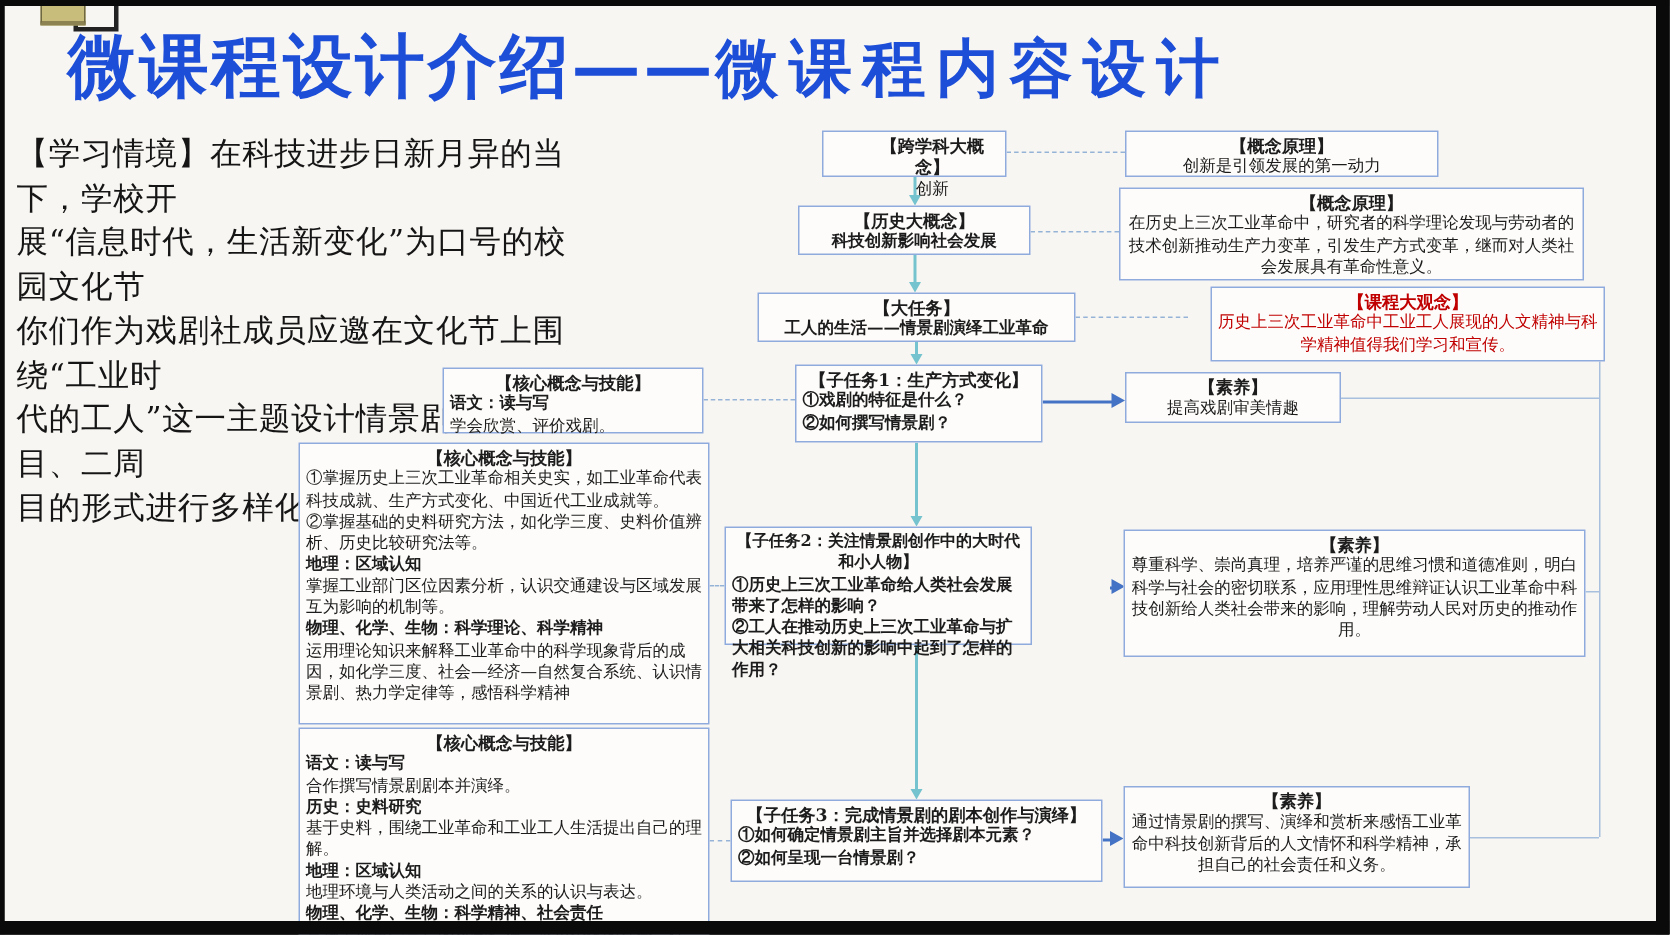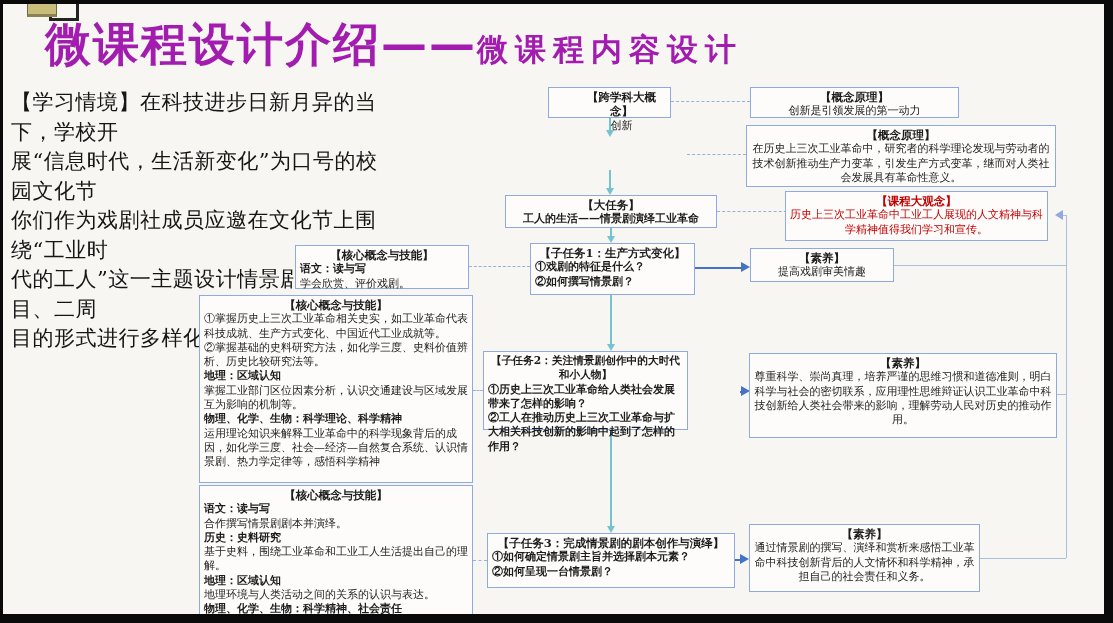--- a/index.html
+++ b/index.html
@@ -12,23 +12,23 @@
   .bar-top{left:0;top:0;width:1113px;height:4px;}
   .bar-bottom{left:0;top:614px;width:1113px;height:9px;}
   .bar-right{left:1104px;top:0;width:9px;height:623px;}
   .bar-left{left:0;top:0;width:3px;height:623px;}
 
   
   .icon-outline{position:absolute;left:49px;top:0px;width:24px;height:15px;border:3px solid #222;background:transparent;z-index:3;}
   .icon-khaki{position:absolute;left:27px;top:1px;width:28px;height:12px;background:#c9bd7c;border:1px solid #6f6740;border-bottom:3px solid #8d8352;z-index:4;}
 
   
-  .title-row{position:absolute;left:42px;top:10px;display:flex;align-items:baseline;white-space:nowrap;color:#a21caf;}
+  .title-row{position:absolute;left:42px;top:10px;display:flex;align-items:baseline;white-space:nowrap;color:#1d4ed8;}
   .title-main{font-size:46px;font-weight:bold;letter-spacing:2px;}
-  .title-sub{font-size:31px;font-weight:bold;letter-spacing:7px;}
+  .title-sub{font-size:42px;font-weight:bold;letter-spacing:7px;}
 
   
   .scenario{position:absolute;left:8px;top:84px;width:378px;font-size:21px;line-height:29.5px;
             color:#151515;white-space:pre-line;letter-spacing:0.5px;}
 
   
   .box{position:absolute;background:#fdfcfa;border:1.3px solid #8faadc;box-sizing:border-box;
        padding:2px 4px;font-size:11px;line-height:14.3px;color:#1c1c1c;z-index:5;}
   .box .hd{text-align:center;font-weight:bold;font-size:11.5px;}
   .box .bd{white-space:pre-line;}
@@ -41,21 +41,21 @@
   
   .b-cross{left:545px;top:83px;width:123px;height:31px;padding-left:28px;}
   .b-histc{left:529px;top:133px;width:155px;height:33px;}
   .b-task{left:502px;top:191px;width:212px;height:33px;}
   .b-sub1{left:527px;top:239px;width:165px;height:52px;}
   .b-sub2{left:480px;top:347px;width:205px;height:79px;}
   .b-sub2 .hd{font-size:10.7px;}
   .b-sub3{left:484px;top:529px;width:248px;height:55px;}
   .b-prin1{left:747px;top:83px;width:209px;height:31px;}
   .b-prin2{left:743px;top:121px;width:310px;height:62px;}
-  .b-idea{left:782px;top:187px;width:263px;height:50px;}
+  .b-idea{left:804px;top:187px;width:263px;height:50px;}
   .b-lit1{left:747px;top:244px;width:144px;height:34px;}
   .b-lit2{left:746px;top:349px;width:308px;height:85px;}
   .b-lit3{left:746px;top:520px;width:231px;height:68px;}
   .b-sk1{left:292px;top:241px;width:174px;height:44px;}
   .b-sk2{left:196px;top:291px;width:274px;height:188px;}
   .b-sk3{left:196px;top:481px;width:274px;height:138px;}
 
   
   .vline{position:absolute;width:0;border-left:2px solid #74c3ce;z-index:2;}
   .tri-down{position:absolute;width:0;height:0;border-left:4.5px solid transparent;
@@ -84,20 +84,24 @@
 展“信息时代，生活新变化”为口号的校园文化节
 你们作为戏剧社成员应邀在文化节上围绕“工业时
 代的工人”这一主题设计情景剧，以一周目、二周
 目的形式进行多样化展演。</div>
 
     <div class="box b-cross">
       <div class="hd">【跨学科大概念】</div>
       <div class="bd ctr">创新</div>
     </div>
 
+    <div class="box b-histc">
+      <div class="hd">【历史大概念】</div>
+      <div class="bd ctr bold-bd">科技创新影响社会发展</div>
+    </div>
 
     <div class="box b-task">
       <div class="hd">【大任务】</div>
       <div class="bd ctr bold-bd">工人的生活——情景剧演绎工业革命</div>
     </div>
 
     <div class="box b-sub1">
       <div class="hd">【子任务1：生产方式变化】</div>
       <div class="bd bold-bd">①戏剧的特征是什么？
 ②如何撰写情景剧？</div>

